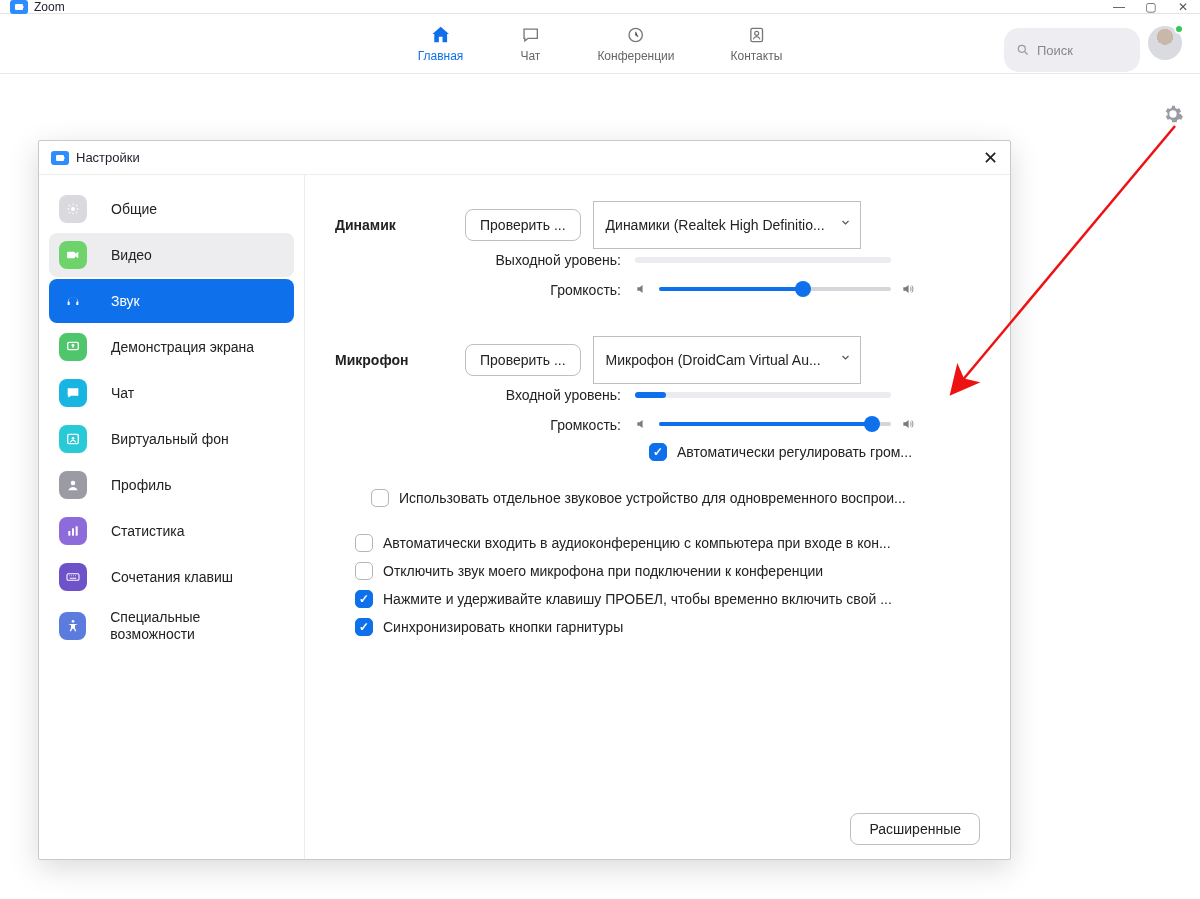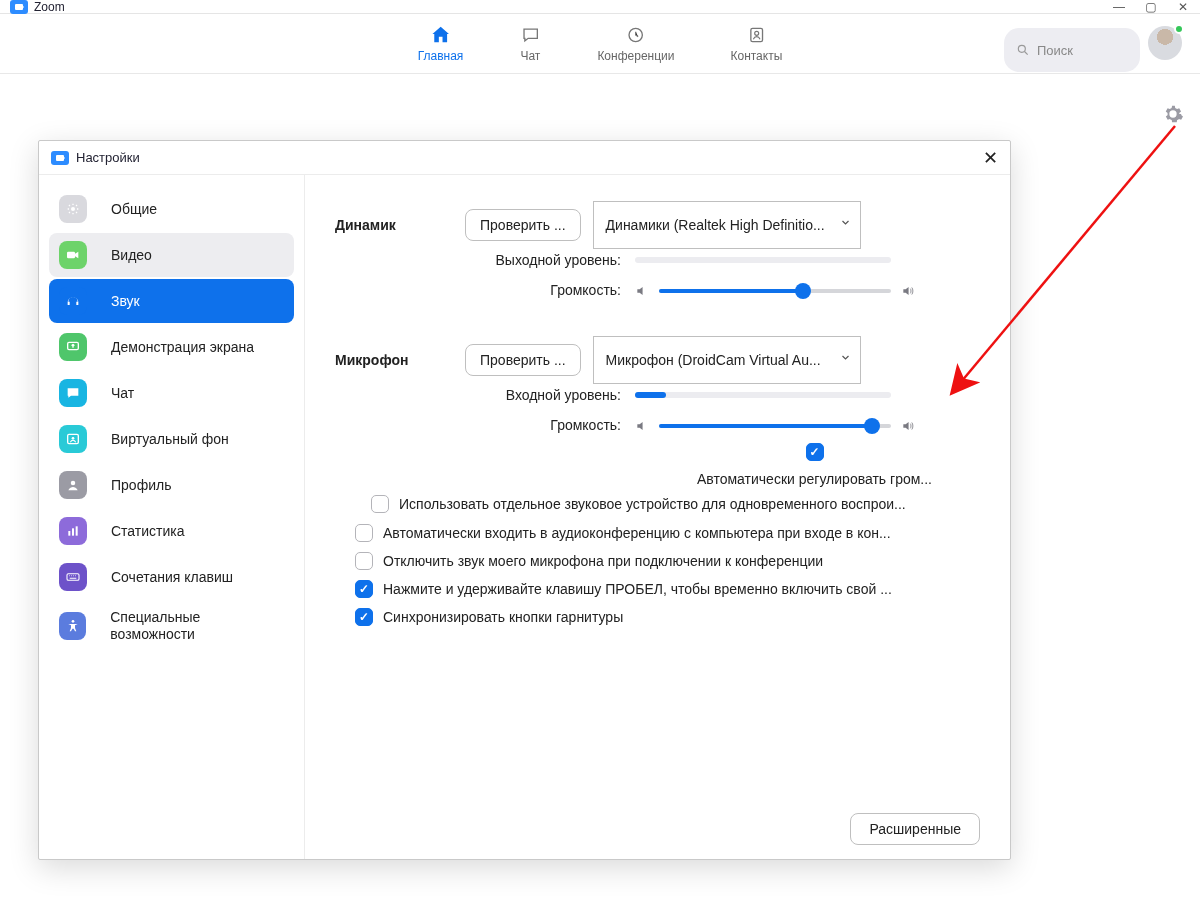--- a/index.html
+++ b/index.html
@@ -63,21 +63,21 @@
   .btn-outline { border:1px solid #bfbfbf; background:#fff; border-radius:8px; height:32px; padding:0 14px; font-size:14px; cursor:pointer; color:#222; min-width:110px; }
   .sel { border:1px solid #bfbfbf; border-radius:0; height:48px; padding:0 28px 0 12px; font-size:14px; background:#fff; position:relative; min-width:268px; cursor:pointer; display:flex; align-items:center; margin-left:12px; }
   .sel .chev { position:absolute; right:10px; top:12px; width:9px; height:9px; }
   .chev svg{ width:100%; height:100%; }
 
   .level-row { display:flex; align-items:center; margin-bottom:14px; }
   .level-label { width:300px; text-align:right; padding-right:14px; color:#222; font-size:14px; }
   .level-bar { width:256px; height:6px; background:#ececf0; border-radius:3px; position:relative; }
   .level-fill { height:6px; background:#0E71EB; border-radius:3px; position:absolute; left:0; top:0; }
 
-  .slider-row { display:flex; align-items:flex-end; margin-bottom:20px; }
+  .slider-row { display:flex; align-items:flex-start; margin-bottom:20px; }
   .slider-wrap { display:flex; align-items:center; gap:10px; }
   .slider { width:232px; height:4px; background:#d5d6da; border-radius:2px; position:relative; }
   .slider .fill { height:4px; background:#0E71EB; border-radius:2px; position:absolute; left:0; top:0; }
   .slider .thumb { width:16px; height:16px; background:#0E71EB; border-radius:50%; position:absolute; top:-6px; transform:translateX(-50%); }
   .spk-ic { width:14px; height:14px; color:#6b6b74; }
 
   .check-row { display:flex; align-items:center; gap:10px; margin-bottom:10px; }
   .cbox { width:18px; height:18px; border-radius:5px; border:1.6px solid #b4b4b9; background:#fff; display:flex; align-items:center; justify-content:center; cursor:pointer; flex:0 0 18px;}
   .cbox.checked { background:#0E71EB; border-color:#0E71EB; color:#fff; }
   .cbox.checked::after { content:"✓"; font-size:12px; font-weight:700; }
@@ -329,27 +329,27 @@
           <div class="slider">
             <div class="fill" style="width:92%"></div>
               <div class="thumb" style="left:92%"></div>
           </div>
           <span class="spk-ic"><svg viewBox="0 0 24 24" width="14" height="14">
                 <path d="M4 9h4l5-4v14l-5-4H4z" fill="#7a7a82"></path>
                 <path d="M16 8c1.5 1.5 1.5 6.5 0 8M18.5 6c2.5 2.5 2.5 9.5 0 12" stroke="#7a7a82" fill="none" stroke-width="1.4"></path>
               </svg></span>
         </div>
       </div>
-      <div class="check-row" style="margin-left:314px; margin-bottom:8px;flex-direction:column;">
+      <div class="check-row" style="margin-left:314px; margin-bottom:28px;">
         <span class="cbox checked"></span>
         <span>Автоматически регулировать гром...</span>
       </div>
 
       <div class="cluster-wide">
-        <div class="check-row" style="margin-bottom:11px;padding-left:16px;">
+        <div class="check-row" style="margin-bottom:27px;padding-left:16px;">
           <span class="cbox"></span>
           <span>Использовать отдельное звуковое устройство для одновременного воспрои...</span>
         </div>
         <div class="check-row">
           <span class="cbox"></span>
           <span>Автоматически входить в аудиоконференцию с компьютера при входе в кон...</span>
         </div>
         <div class="check-row">
           <span class="cbox"></span>
           <span>Отключить звук моего микрофона при подключении к конференции</span>

